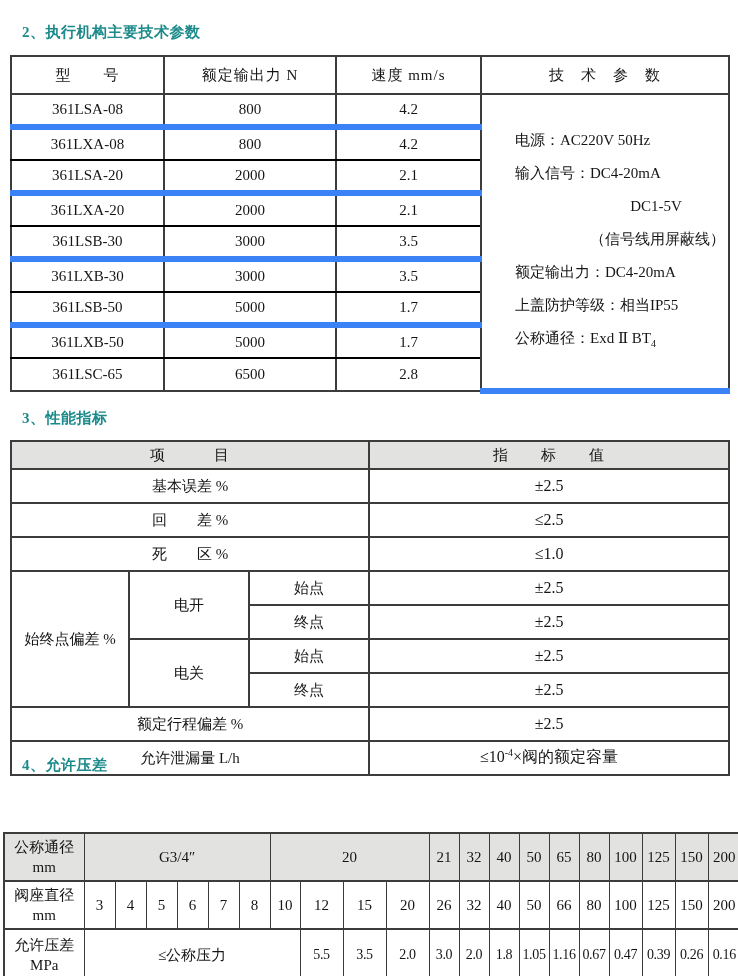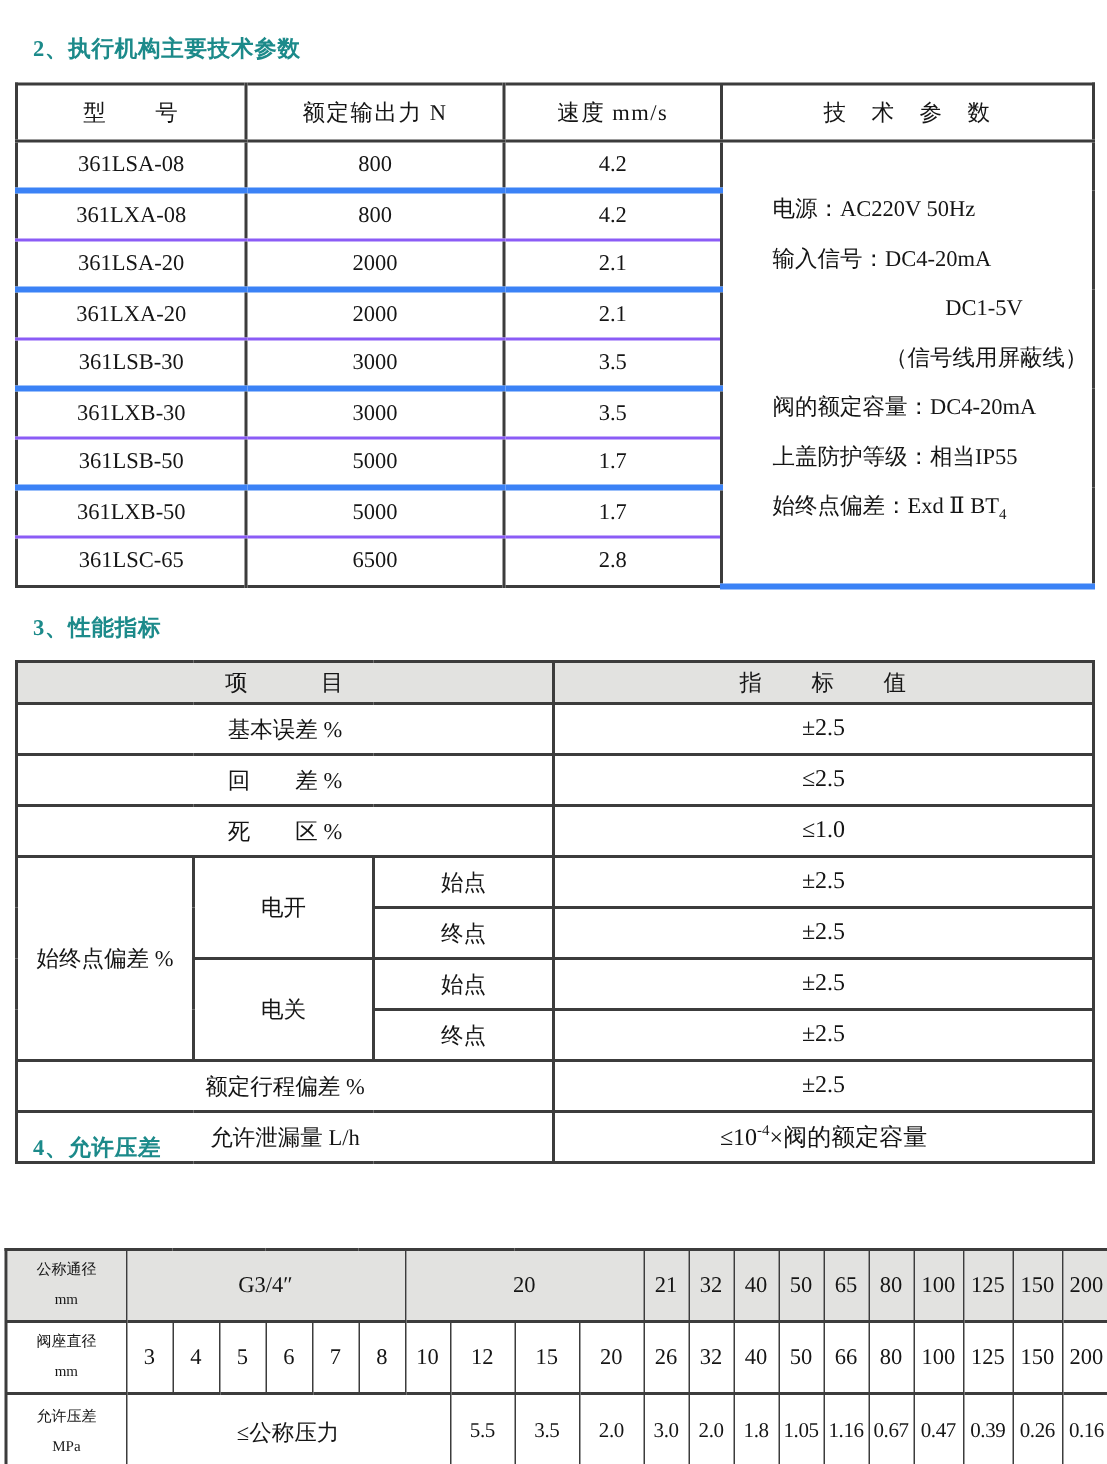--- a/index.html
+++ b/index.html
@@ -19,22 +19,22 @@
   table{border-collapse:collapse;table-layout:fixed;position:absolute;background:#fff;}
   td{text-align:center;vertical-align:middle;padding:0;overflow:hidden;white-space:nowrap;}
 
   
   #table1{left:10px;top:55px;width:718px;border:2px solid #3c3c3c;}
   #table1 td{border-left:2px solid #3c3c3c;font-size:15px;}
   #table1 td:first-child{border-left:none;}
   #table1 tr.head{height:38px;}
   #table1 tr.head td{border-bottom:2px solid #3c3c3c;letter-spacing:1px;}
   #table1 tr.r{height:33px;}
-  #table1 tr.pair td{border-bottom:4px solid #3b82f6;}
-  #table1 tr.grp td{border-bottom:2px solid #8b5cf6;}
+  #table1 tr.pair td{border-bottom:6px solid #3b82f6;}
+  #table1 tr.grp td{border-bottom:2px solid #000000;}
   #table1 td.tech{border-bottom:none;text-align:left;vertical-align:middle;}
   .tech-block{margin-left:33px;}
   .tech-line{line-height:33px;font-size:15px;}
   .tech-line.ind1{padding-left:69px;text-align:center;}
   .tech-line.ind2{padding-left:75px;}
   sub{font-size:10px;}
   sup{font-size:10px;}
 
   
   #table3{left:10px;top:440px;width:718px;border:2px solid #3c3c3c;}
@@ -45,21 +45,21 @@
   #table3 td.val{font-size:16px;}
 
   
   #table4{left:3px;top:832px;width:727px;border:2px solid #3c3c3c;}
   #table4 td{border:1px solid #3c3c3c;font-size:15px;}
   #table4 tr.r1{height:48px;}
   #table4 tr.r1 td{background:#e2e2e0;border-bottom:2px solid #3c3c3c;}
   #table4 tr.r2{height:48px;}
   #table4 tr.r2 td{border-bottom:2px solid #3c3c3c;}
   #table4 tr.r3{height:52px;}
-  #table4 td.lbl div{line-height:20px;font-size:10px;}
+  #table4 td.lbl div{line-height:20px;font-size:15px;}
   #table4 tr.r3 td.num{font-size:14px;letter-spacing:-0.3px;}
 </style>
 </head>
 <body>
 
 <div id="title2" class="sec-title">2、执行机构主要技术参数</div>
 
 <table id="table1">
   <colgroup>
       <col style="width:153px">
@@ -77,23 +77,23 @@
   <tr class="r pair">
     <td>361LSA-08</td>
     <td>800</td>
     <td>4.2</td>
     <td class="tech" rowspan="9">
       <div class="tech-block">
         <div class="tech-line">电源：AC220V 50Hz</div>
         <div class="tech-line">输入信号：DC4-20mA</div>
         <div class="tech-line ind1">DC1-5V</div>
         <div class="tech-line ind2">（信号线用屏蔽线）</div>
-        <div class="tech-line">阀的额定容量：DC4-20mA</div>
+        <div class="tech-line">额定输出力：DC4-20mA</div>
         <div class="tech-line">上盖防护等级：相当IP55</div>
-        <div class="tech-line"><span>始终点偏差：Exd Ⅱ BT</span><sub>4</sub></div>
+        <div class="tech-line"><span>公称通径：Exd Ⅱ BT</span><sub>4</sub></div>
       </div>
     </td>
   </tr>
   <tr class="r grp">
     <td>361LXA-08</td>
     <td>800</td>
     <td>4.2</td>
   </tr>
   <tr class="r pair">
     <td>361LSA-20</td>

